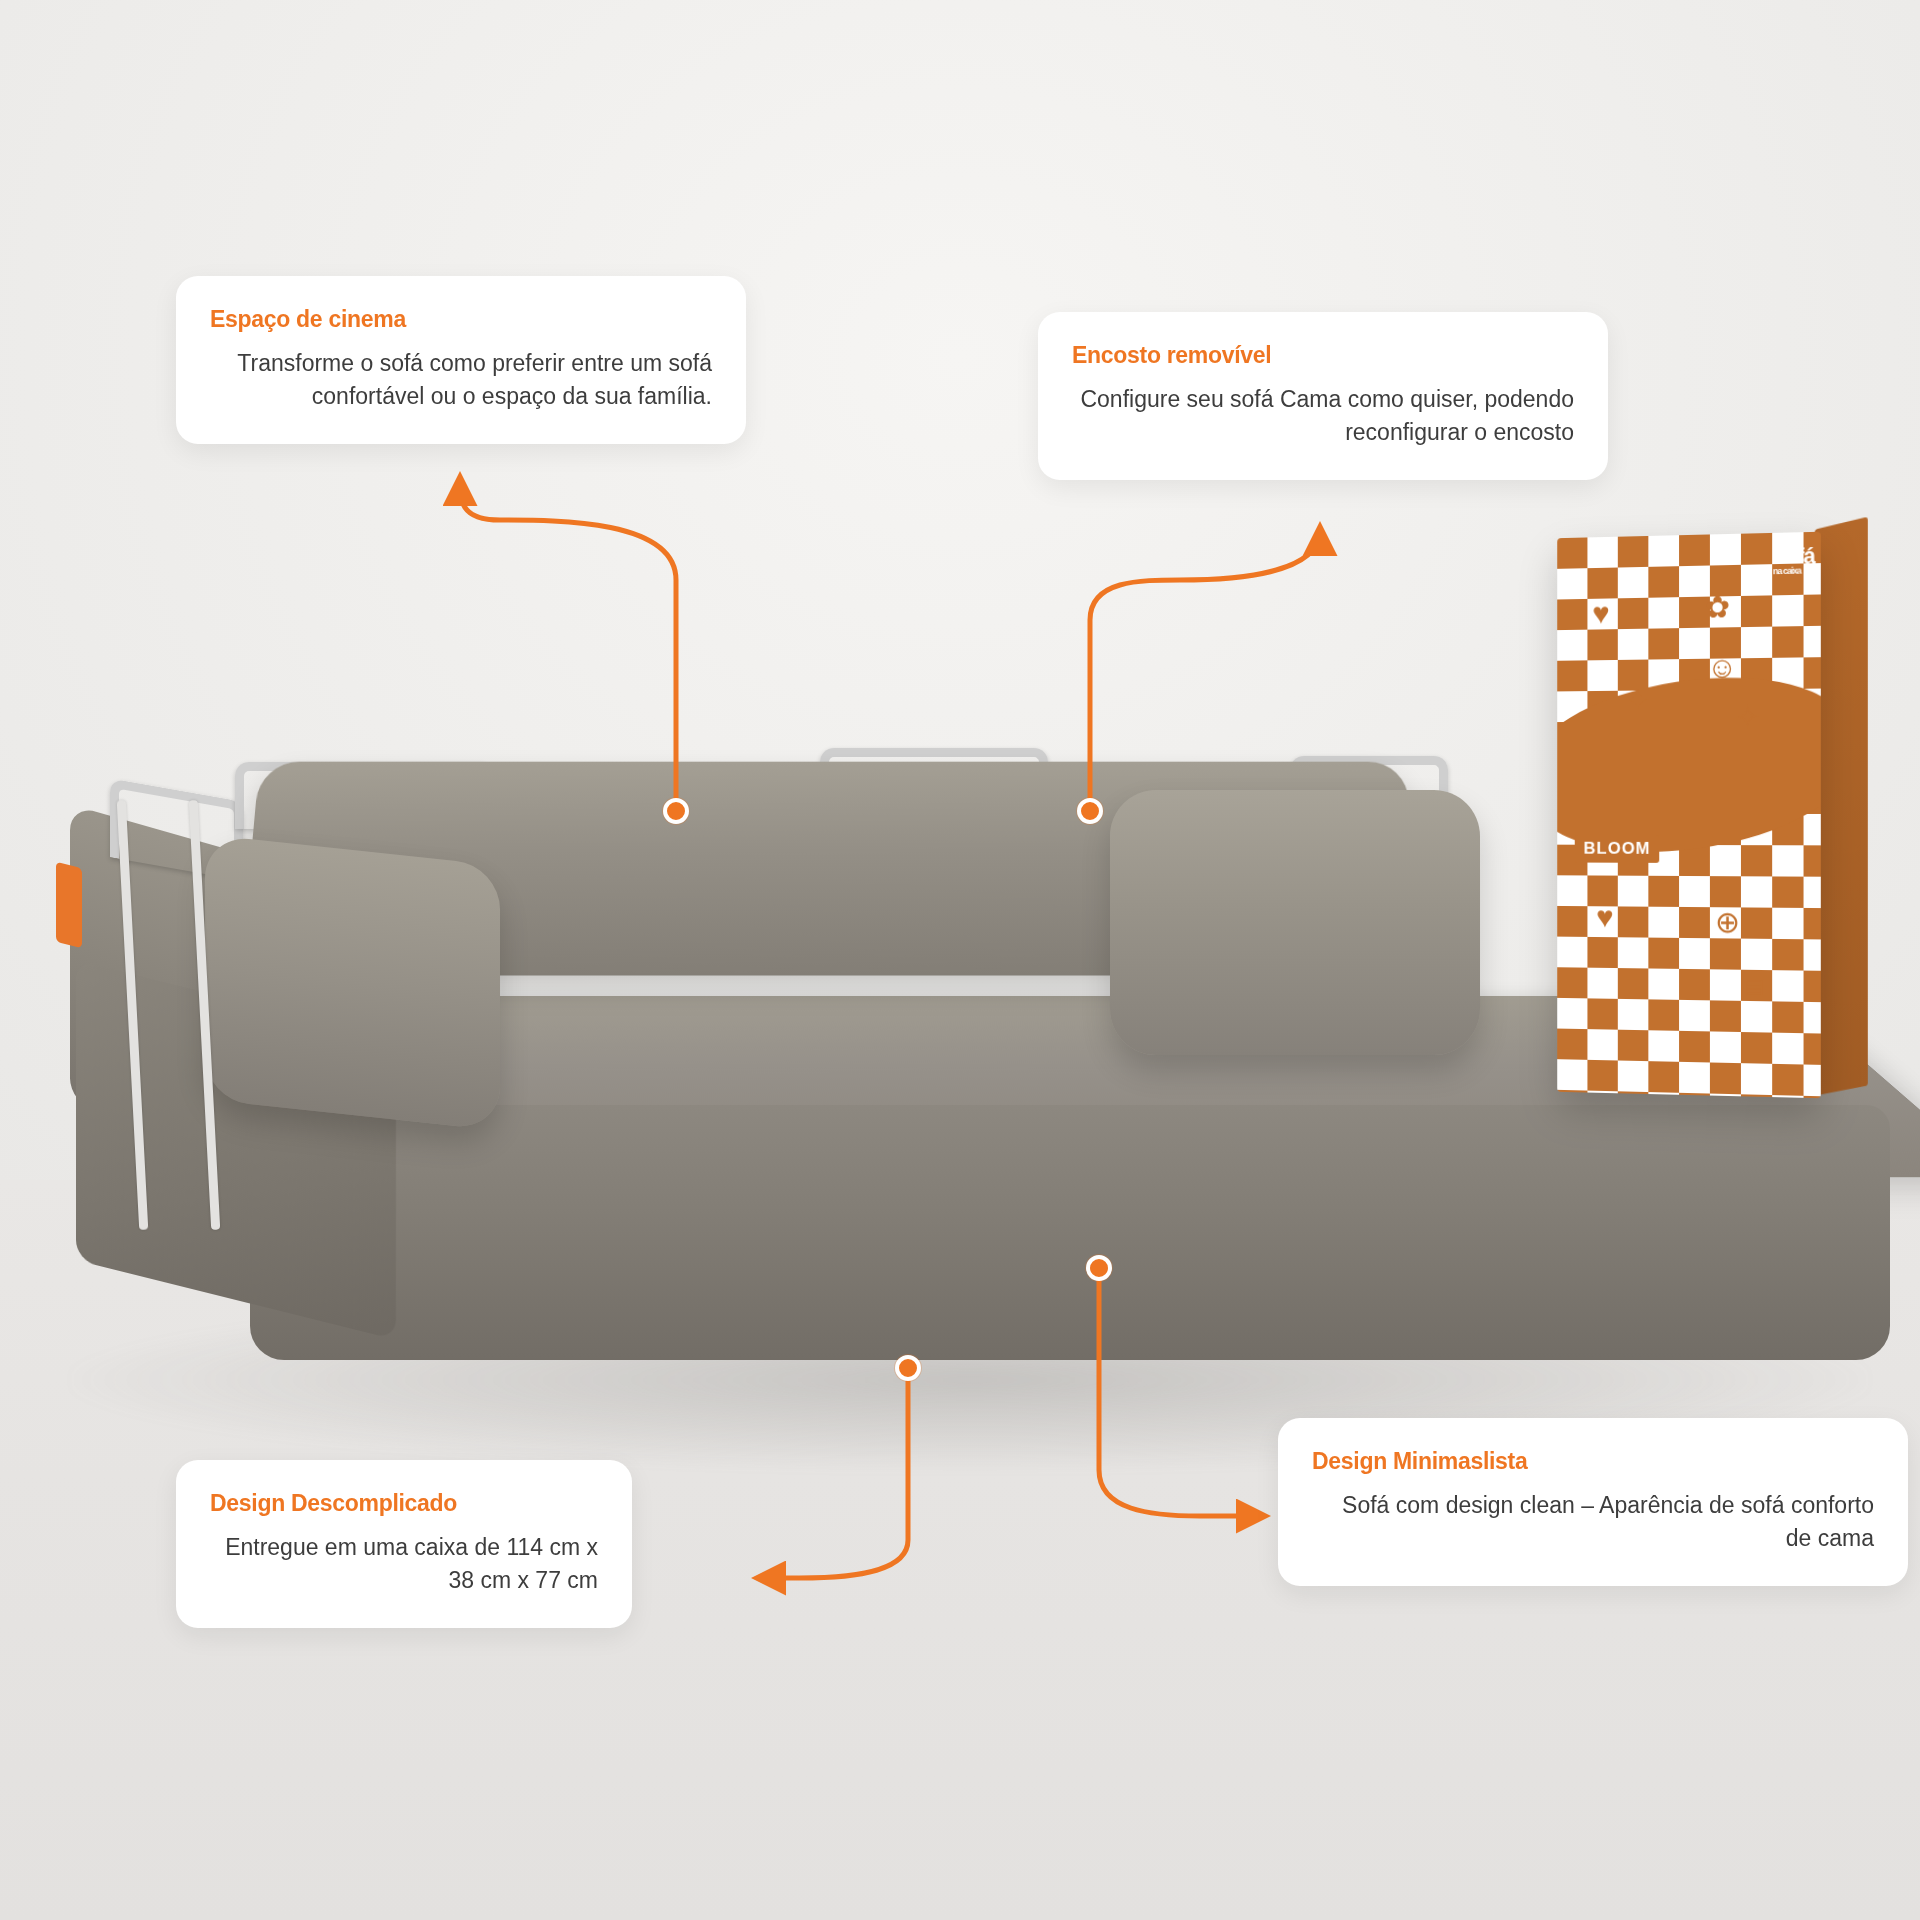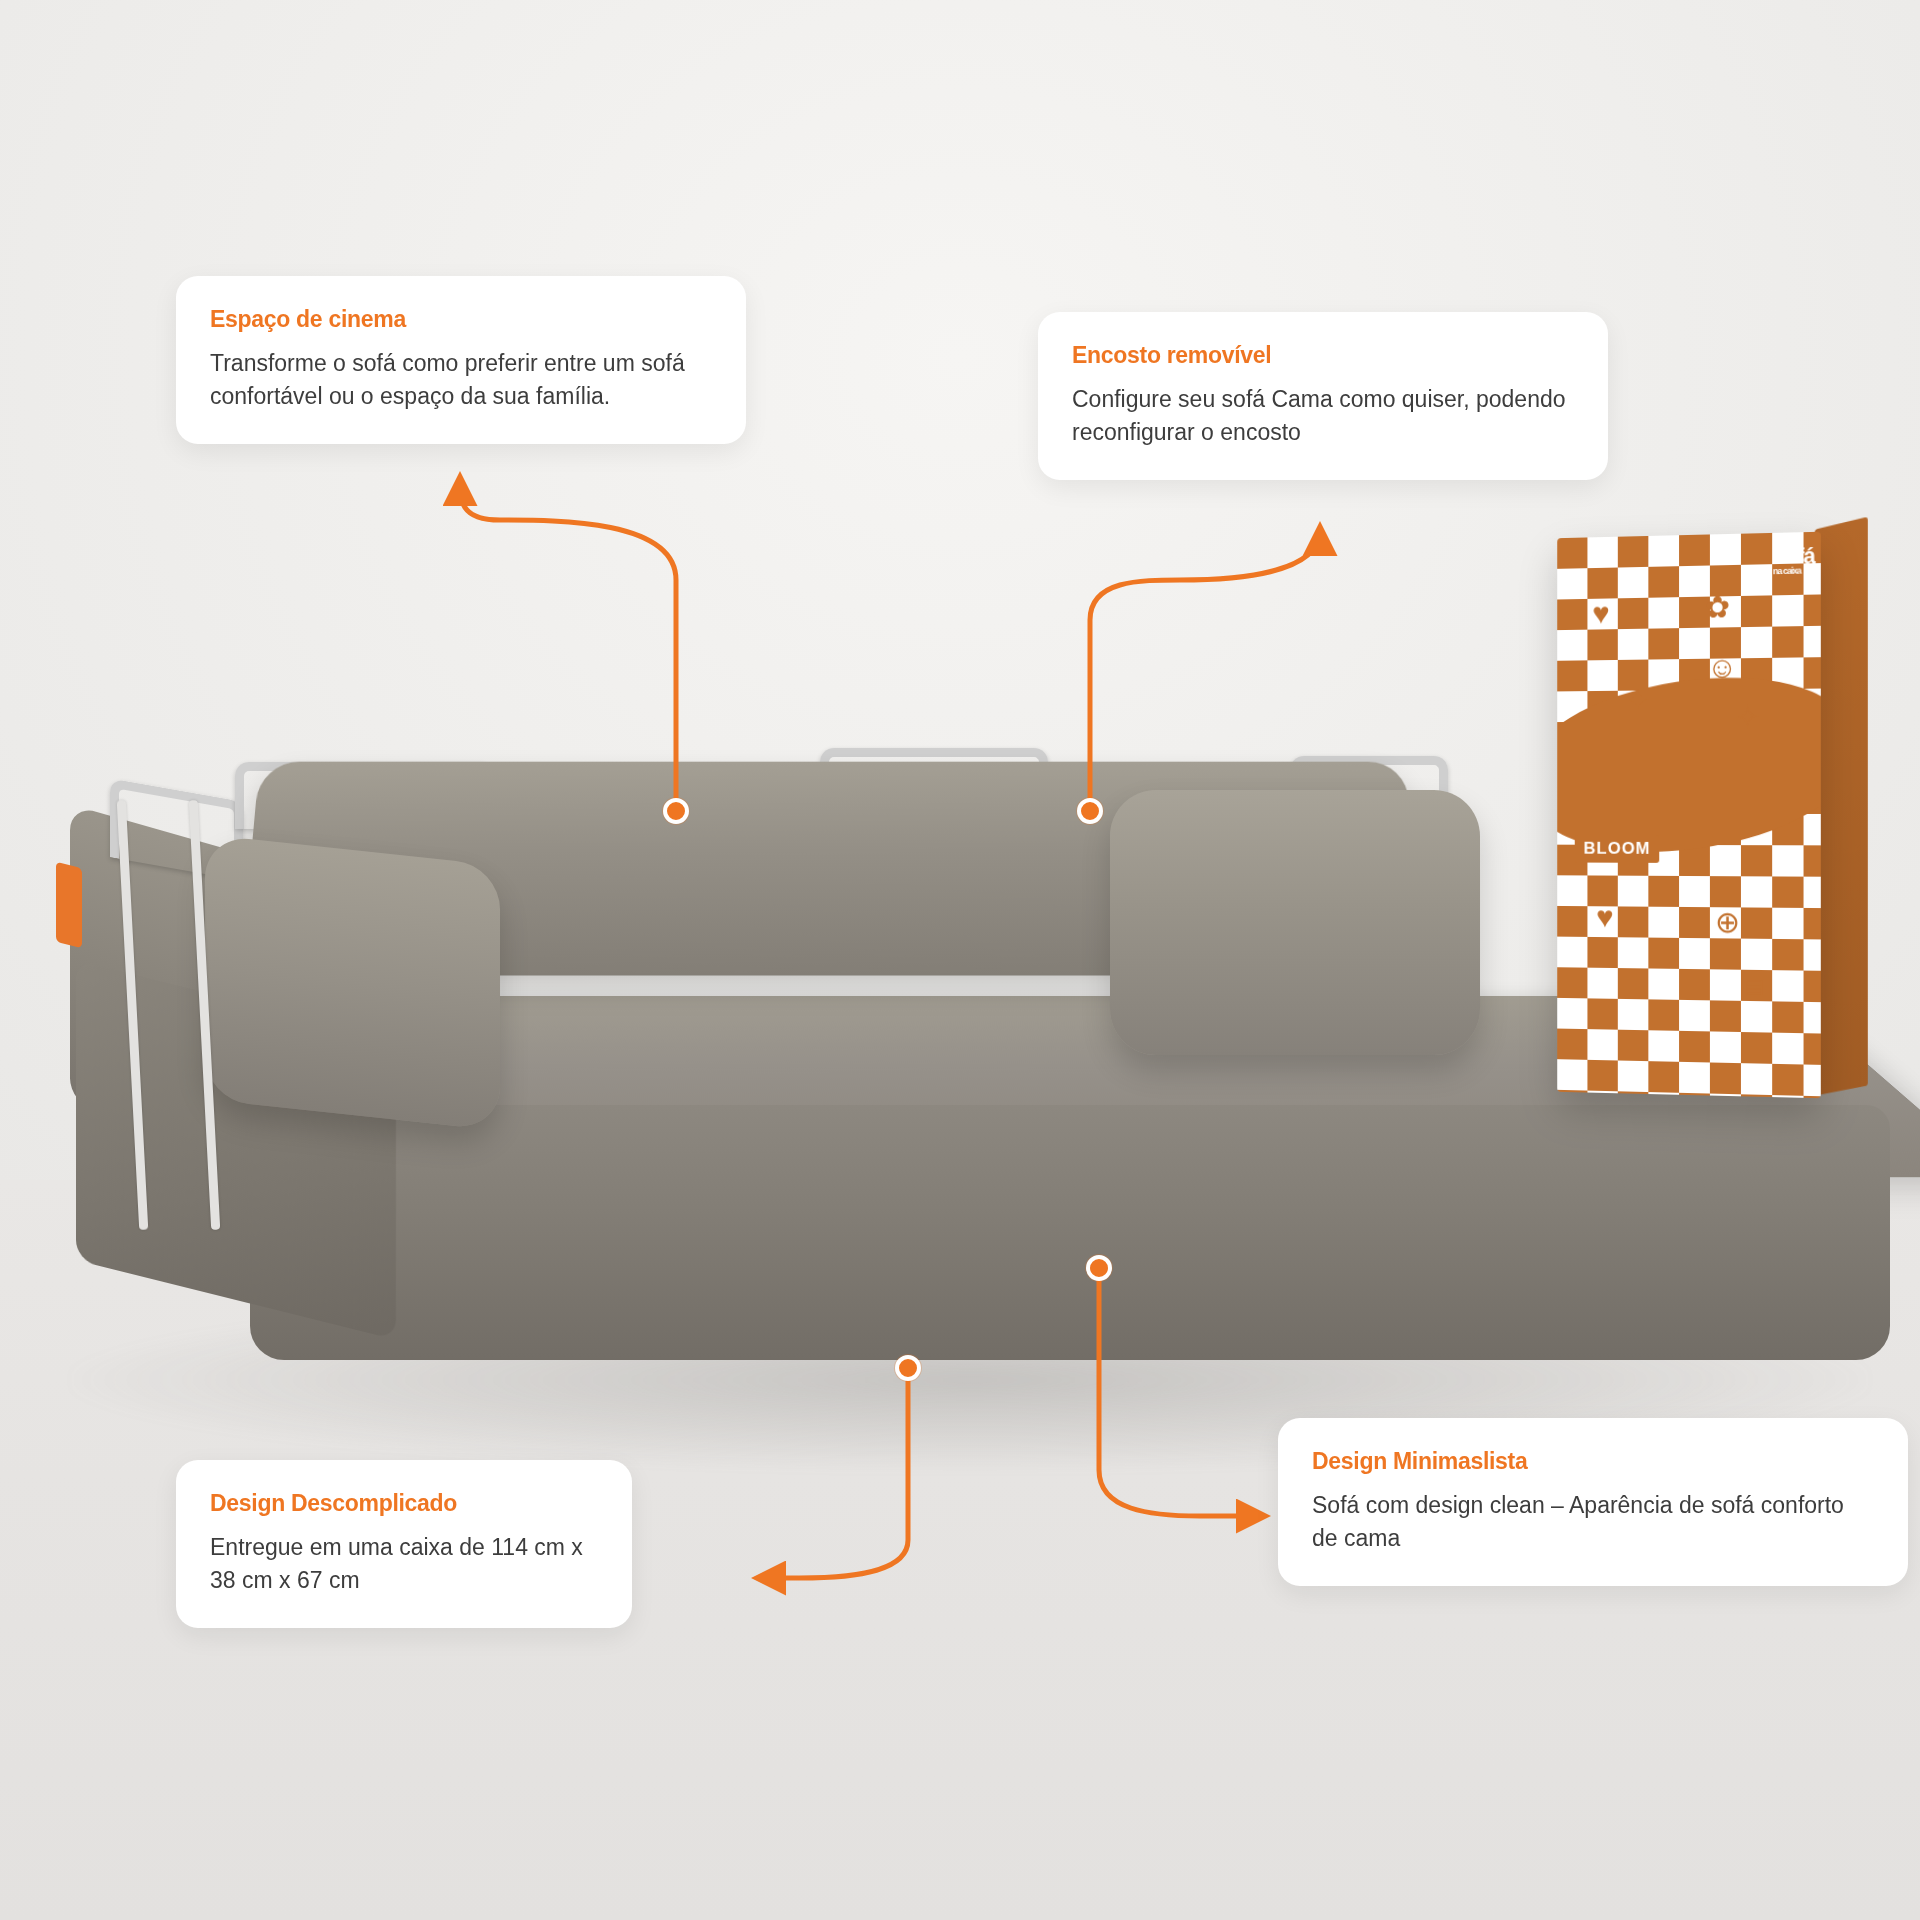--- a/index.html
+++ b/index.html
@@ -254,20 +254,21 @@
     color: #ef7622;
     font-size: 23px;
     font-weight: 700;
     letter-spacing: -0.3px;
   }
   .callout p {
     margin: 0;
     color: #3d3d3d;
     font-size: 23px;
     line-height: 1.42;
+    text-align: right;
   }
   #callout-0 { left: 176px; top: 276px; width: 570px; }
   #callout-1 { left: 1038px; top: 312px; width: 570px; }
   #callout-2 { left: 176px; top: 1460px; width: 456px; }
   #callout-3 { left: 1278px; top: 1418px; width: 630px; }
 
   .connector { position: absolute; left: 0; top: 0; width: 1920px; height: 1920px; pointer-events: none; }
   .dot {
     position: absolute;
     width: 26px; height: 26px;
@@ -359,21 +360,21 @@
     <p>Transforme o sofá como preferir entre um sofá confortável ou o espaço da sua família.</p>
   </div>
 
   <div class="callout" id="callout-1">
     <h3>Encosto removível</h3>
     <p>Configure seu sofá Cama como quiser, podendo reconfigurar o encosto</p>
   </div>
 
   <div class="callout" id="callout-2">
     <h3>Design Descomplicado</h3>
-    <p>Entregue em uma caixa de 114 cm x 38 cm x 67 cm</p>
+    <p>Entregue em uma caixa de 114 cm x 38 cm x 77 cm</p>
   </div>
 
   <div class="callout" id="callout-3">
     <h3>Design Minimaslista</h3>
     <p>Sofá com design clean – Aparência de sofá conforto de cama</p>
   </div>
 
 </div>
 
 </body></html>

